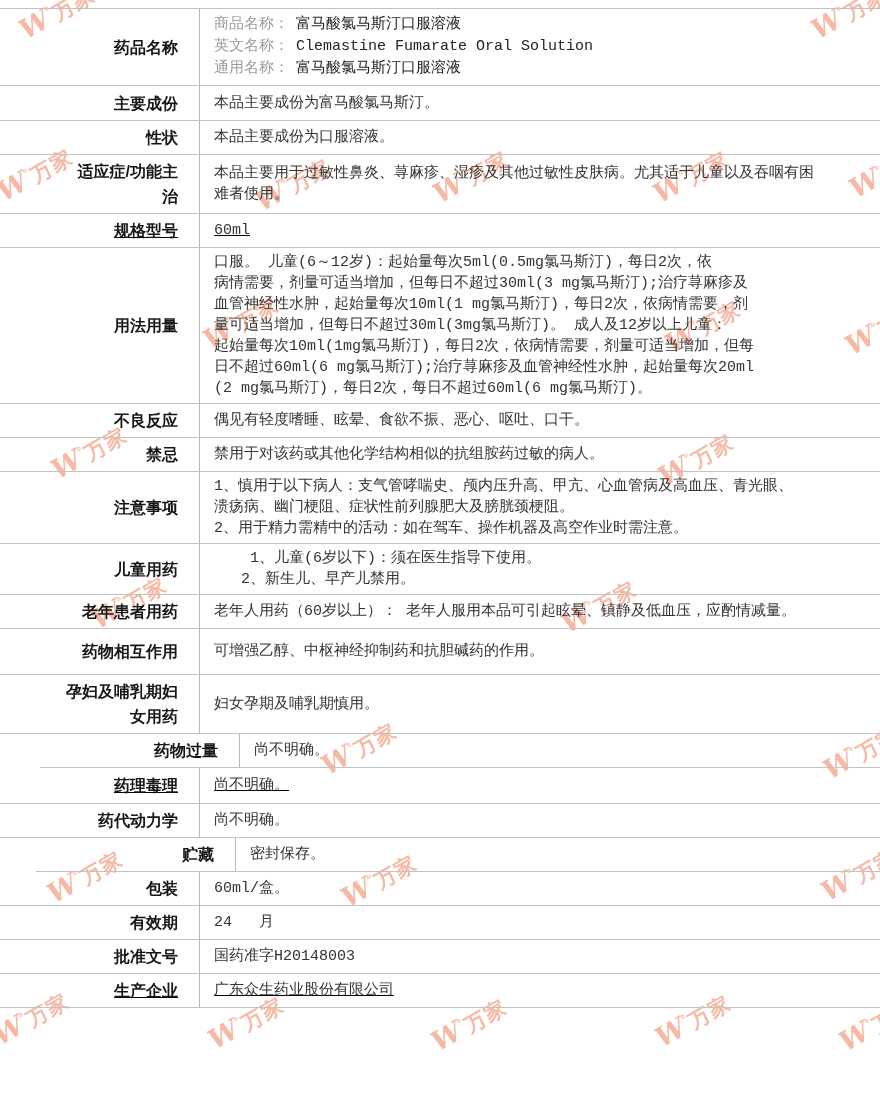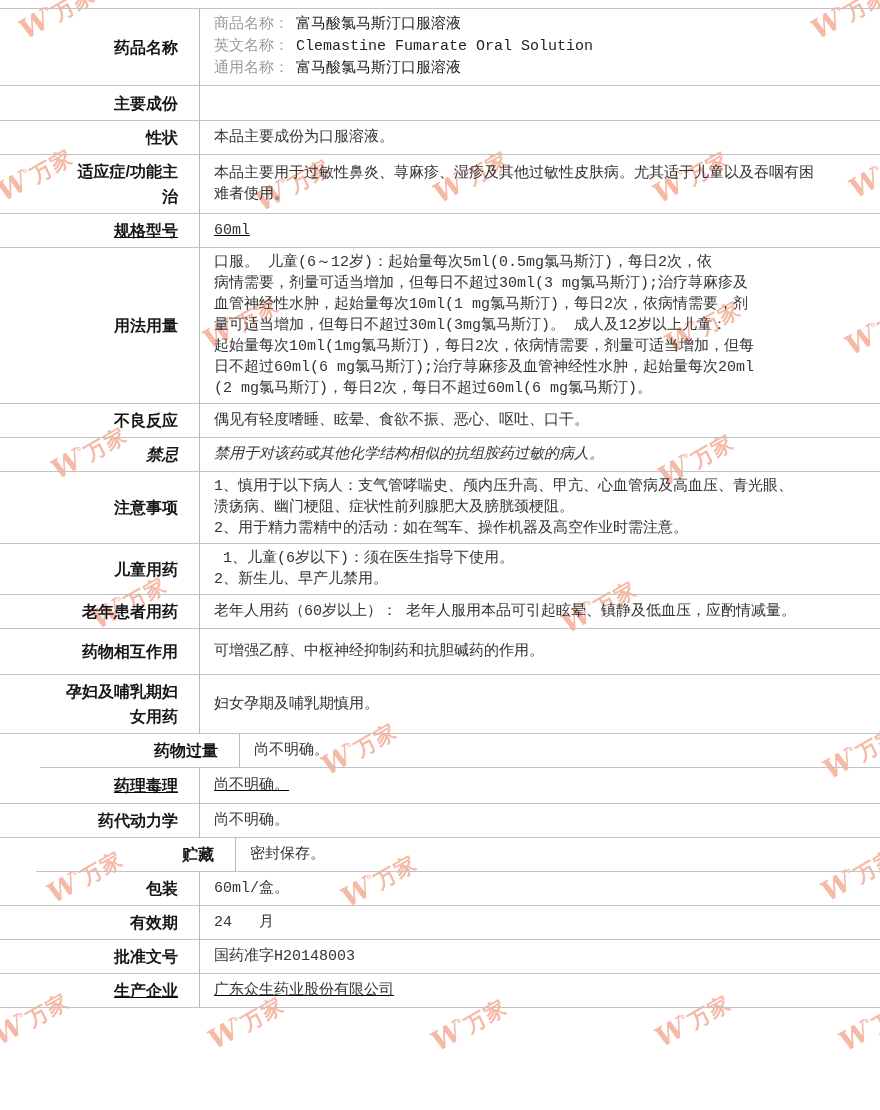--- a/index.html
+++ b/index.html
@@ -77,20 +77,21 @@
     <div class="label-cell">
       <span class="label">药品名称</span>
     </div>
     <div class="content-cell"><div class="field-line"><span class="field-label">商品名称：</span><span class="field-value">富马酸氯马斯汀口服溶液</span></div><div class="field-line"><span class="field-label">英文名称：</span><span class="field-value">Clemastine Fumarate Oral Solution</span></div><div class="field-line"><span class="field-label">通用名称：</span><span class="field-value">富马酸氯马斯汀口服溶液</span></div></div>
   </div>
 
   <div class="row" style="min-height: 35px;">
     <div class="label-cell">
       <span class="label">主要成份</span>
     </div>
+    <div class="content-cell">本品主要成份为富马酸氯马斯汀。</div>
   </div>
 
   <div class="row" style="min-height: 28px;">
     <div class="label-cell">
       <span class="label">性状</span>
     </div>
     <div class="content-cell">本品主要成份为口服溶液。</div>
   </div>
 
   <div class="row" style="min-height: 50px;">
@@ -121,37 +122,37 @@
 (2 mg氯马斯汀)，每日2次，每日不超过60ml(6 mg氯马斯汀)。</div>
   </div>
 
   <div class="row" style="min-height: 32px;">
     <div class="label-cell">
       <span class="label">不良反应</span>
     </div>
     <div class="content-cell">偶见有轻度嗜睡、眩晕、食欲不振、恶心、呕吐、口干。</div>
   </div>
 
-  <div class="row" style="min-height: 32px; font-style: italic;">
+  <div class="row" style="min-height: 32px;">
     <div class="label-cell">
       <span class="label">禁忌</span>
     </div>
     <div class="content-cell">禁用于对该药或其他化学结构相似的抗组胺药过敏的病人。</div>
   </div>
 
   <div class="row" style="min-height: 71px;">
     <div class="label-cell">
       <span class="label">注意事项</span>
     </div>
     <div class="content-cell">1、慎用于以下病人：支气管哮喘史、颅内压升高、甲亢、心血管病及高血压、青光眼、
 溃疡病、幽门梗阻、症状性前列腺肥大及膀胱颈梗阻。
 2、用于精力需精中的活动：如在驾车、操作机器及高空作业时需注意。</div>
   </div>
 
-  <div class="row" style="min-height: 46px;">
+  <div class="row" style="min-height: 46px; gap: 27px;">
     <div class="label-cell">
       <span class="label">儿童用药</span>
     </div>
     <div class="content-cell">&nbsp;1、儿童(6岁以下)：须在医生指导下使用。
 2、新生儿、早产儿禁用。</div>
   </div>
 
   <div class="row" style="min-height: 32px; justify-content: center;">
     <div class="label-cell">
       <span class="label">老年患者用药</span>

